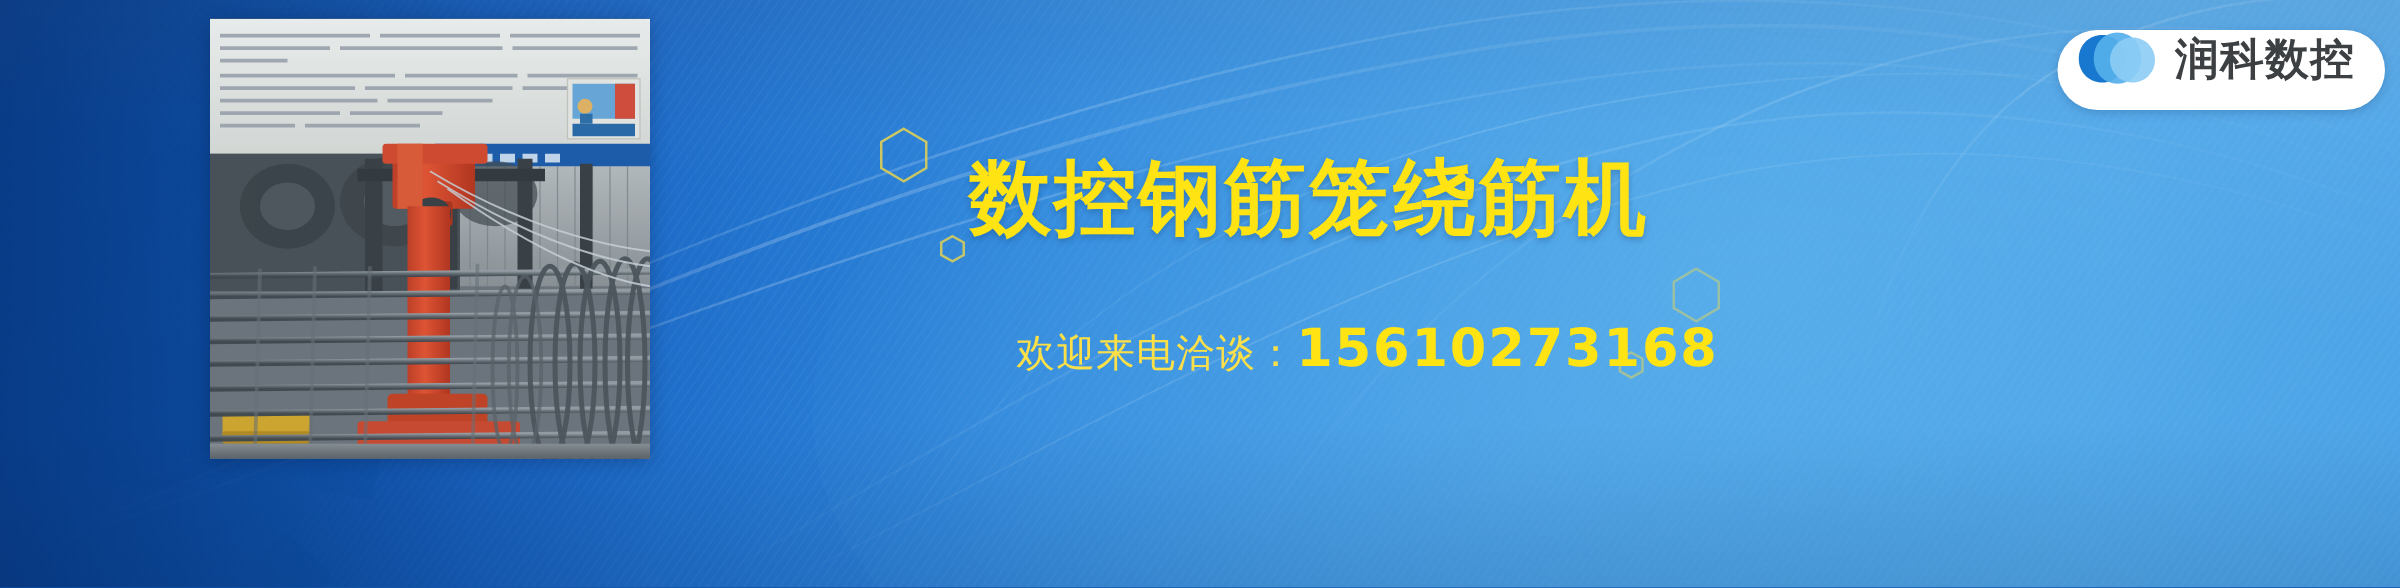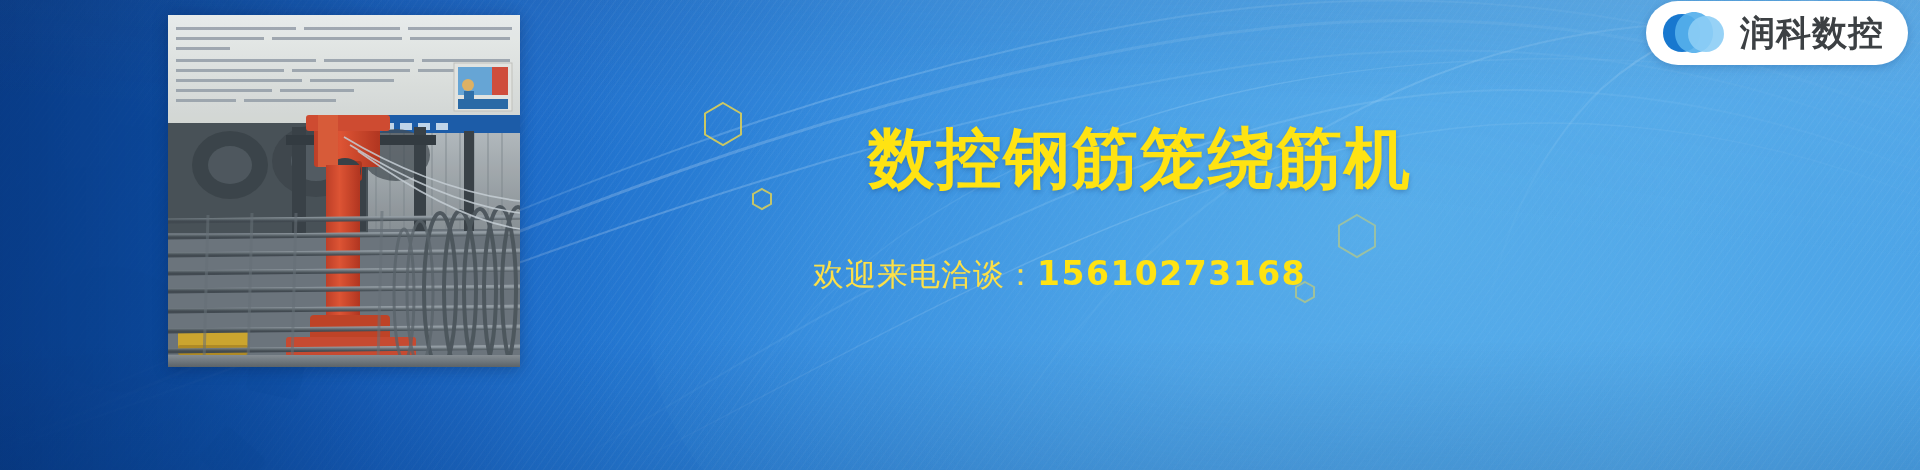--- a/index.html
+++ b/index.html
@@ -100,52 +100,50 @@
   .headline {
     margin: 0;
     font-size: 66px;
     line-height: 1.0;
     font-weight: 700;
     color: #ffe312;
     letter-spacing: 2px;
     white-space: nowrap;
     text-shadow: 0 2px 5px rgba(10,45,100,0.28);
     font-family: "DejaVu Sans", "Liberation Sans", sans-serif;
-    text-align: center;
   }
   .subline {
     margin: 0;
     padding-top: 64px;
     padding-left: 38px;
     font-size: 31px;
     line-height: 1.1;
     white-space: nowrap;
     font-family: "DejaVu Sans", "Liberation Sans", sans-serif;
   }
   .sub-label {
     color: #fde047;
     font-weight: 400;
     letter-spacing: 1px;
   }
   .sub-phone {
     color: #ffe312;
     font-weight: 700;
     letter-spacing: 1.5px;
-    font-size: 33px;
+    font-size: 42px;
   }
 
   
   .logo {
     position: absolute;
     right: 12px;
-    top: 1px;
+    top: 24px;
     height: 64px;
     padding: 0 24px 0 12px;
     display: flex;
-    align-items: center;
     gap: 14px;
     background: #ffffff;
     border-radius: 34px;
     box-shadow: 0 2px 8px rgba(5,40,95,0.22);
   }
   .logo-mark { width: 68px; height: 46px; display: block; flex: none; }
   .logo-text {
     font-size: 35px;
     font-weight: 700;
     color: #3c4043;

